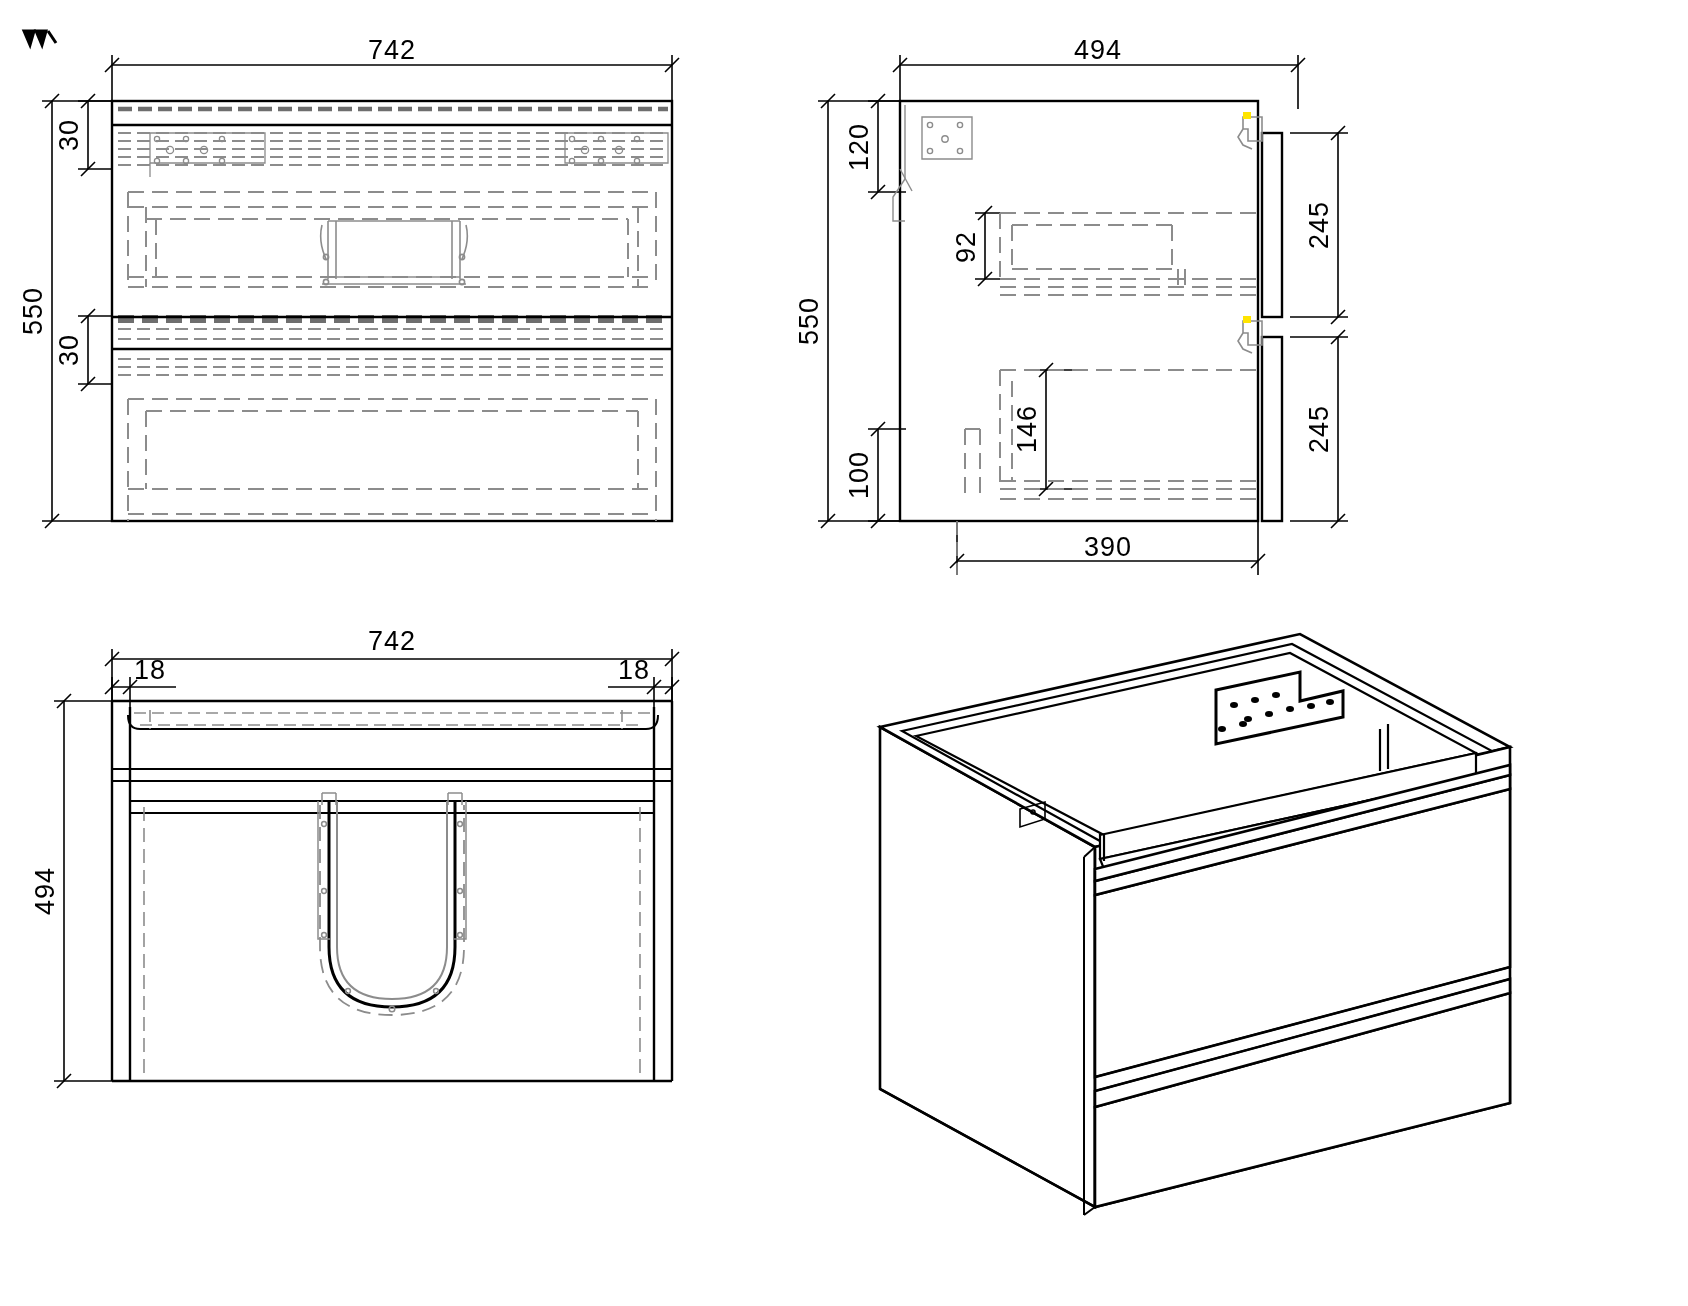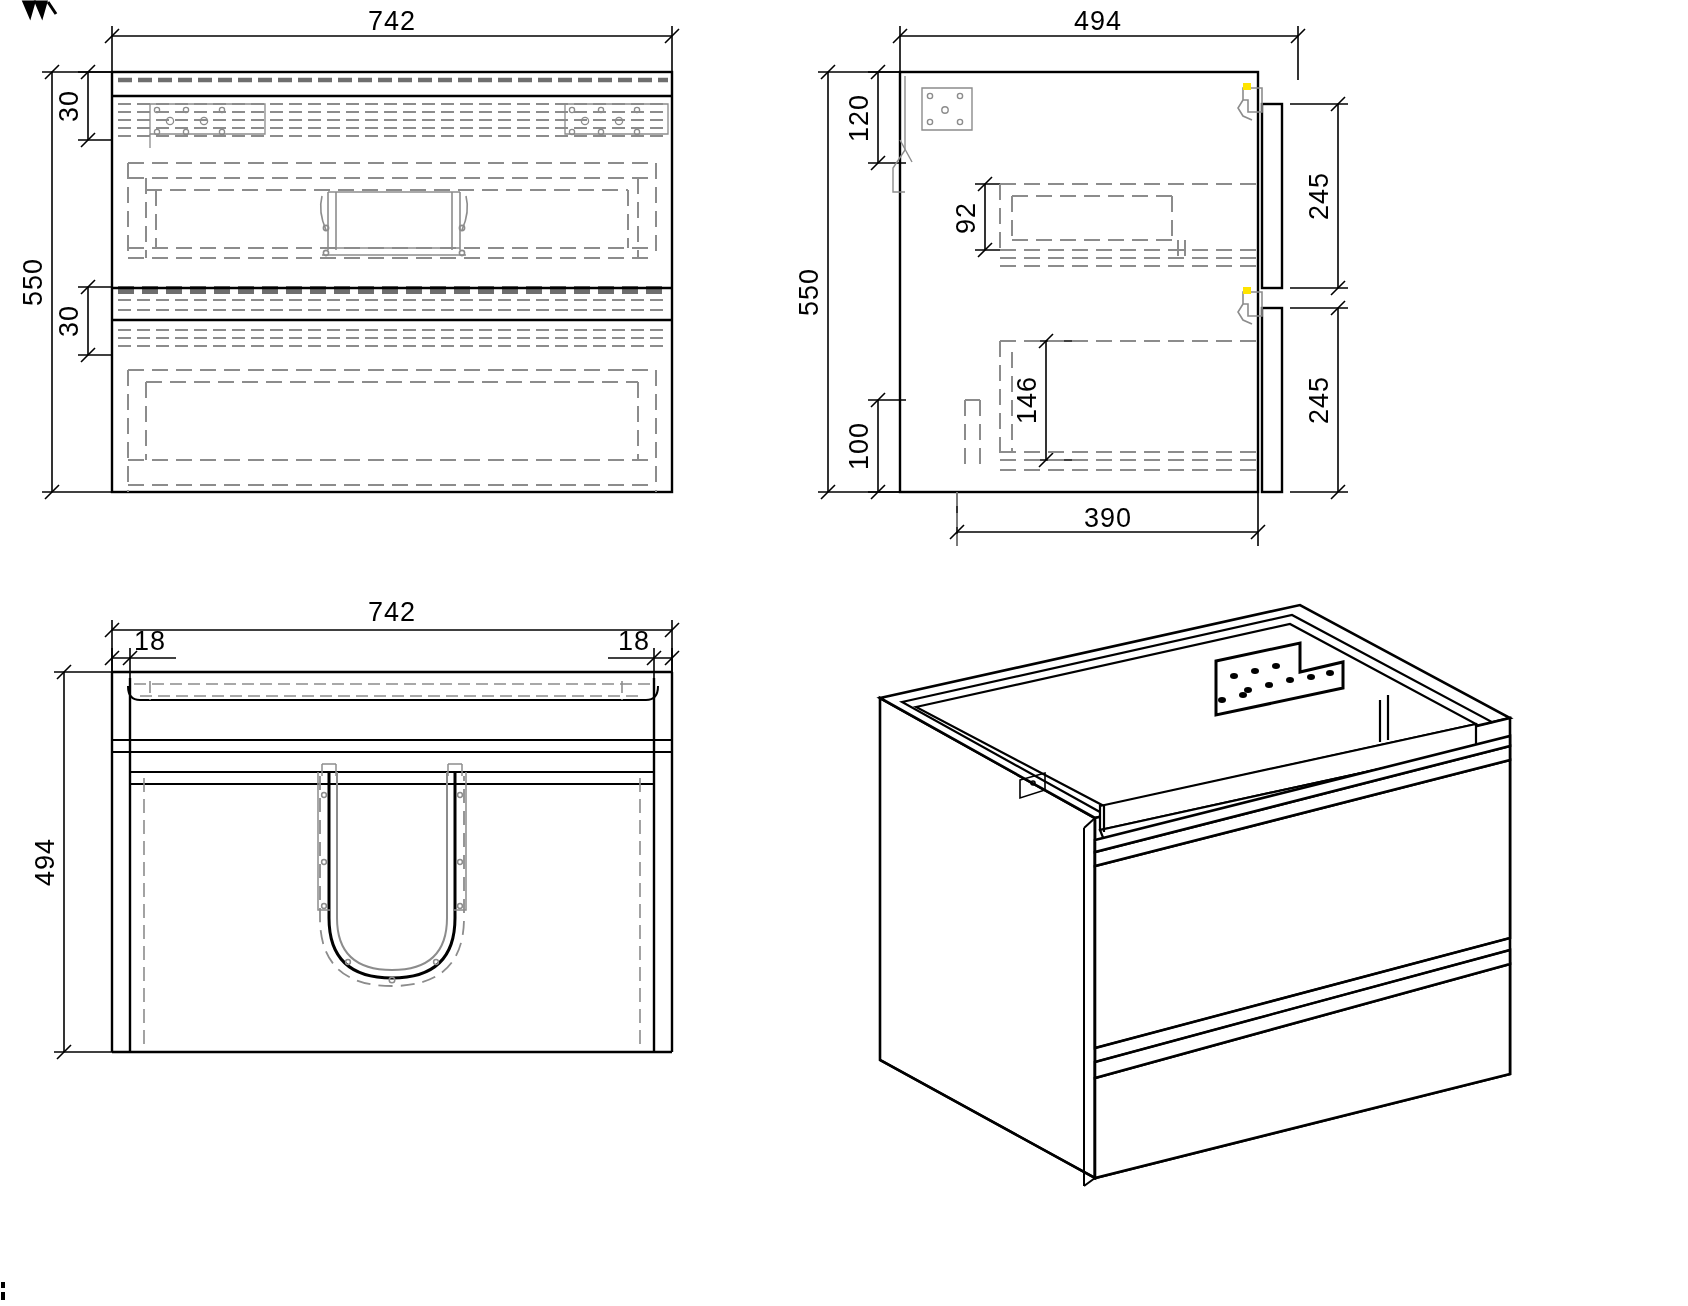--- a/index.html
+++ b/index.html
@@ -2,21 +2,21 @@
 <html><head>
 <meta charset="utf-8">
 <title>Technical Drawing</title>
 <style>
   html,body{margin:0;padding:0;background:#ffffff;}
   body{
     width:1688px;height:1306px;position:relative;overflow:hidden;
     font-family:"Liberation Sans", sans-serif;
     color:#000;
   }
-  .sheet{position:absolute;inset:0;}
+  .sheet{position:absolute;inset:0;margin-top:29px;}
   svg{display:block;}
   .dimtext{
     font-family:"Liberation Sans", sans-serif;
     font-size:27px;
     fill:#000;
     letter-spacing:1px;
   }
   .dimtext-v{
     font-family:"Liberation Sans", sans-serif;
     font-size:27px;

